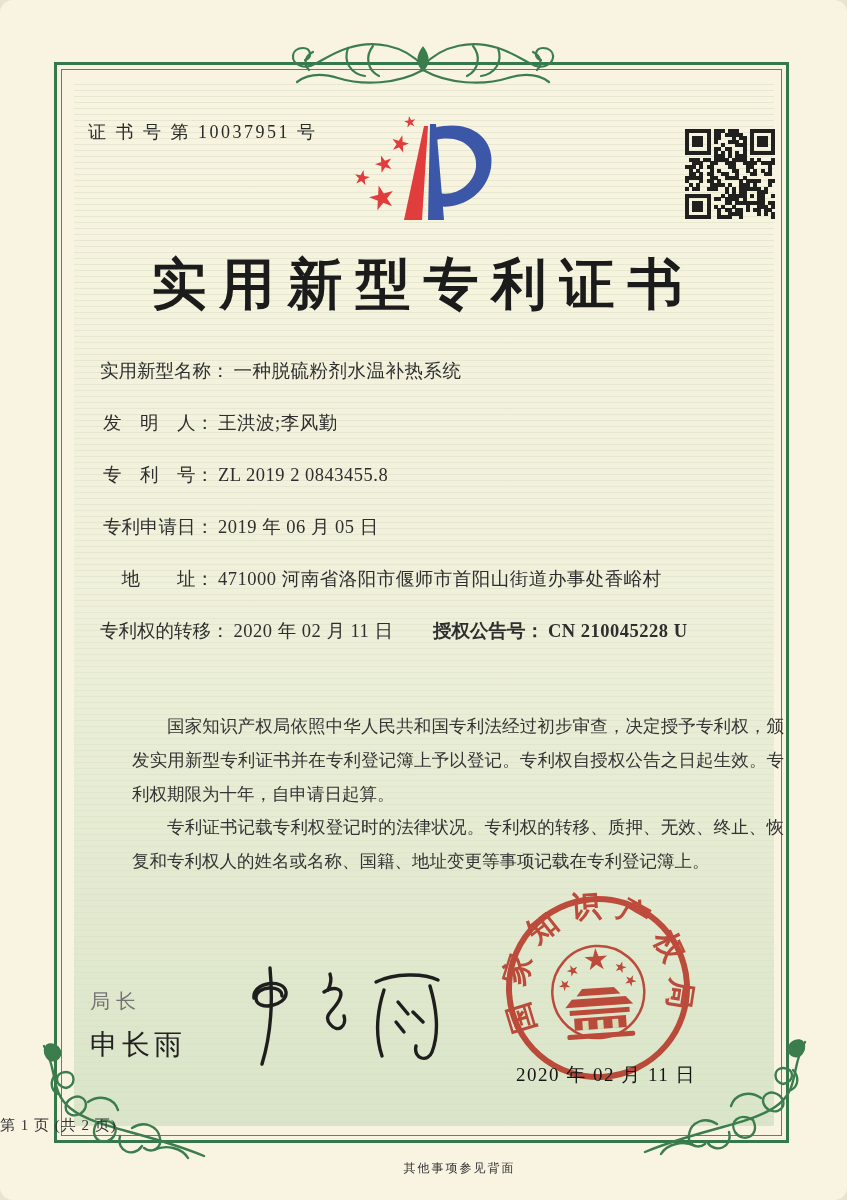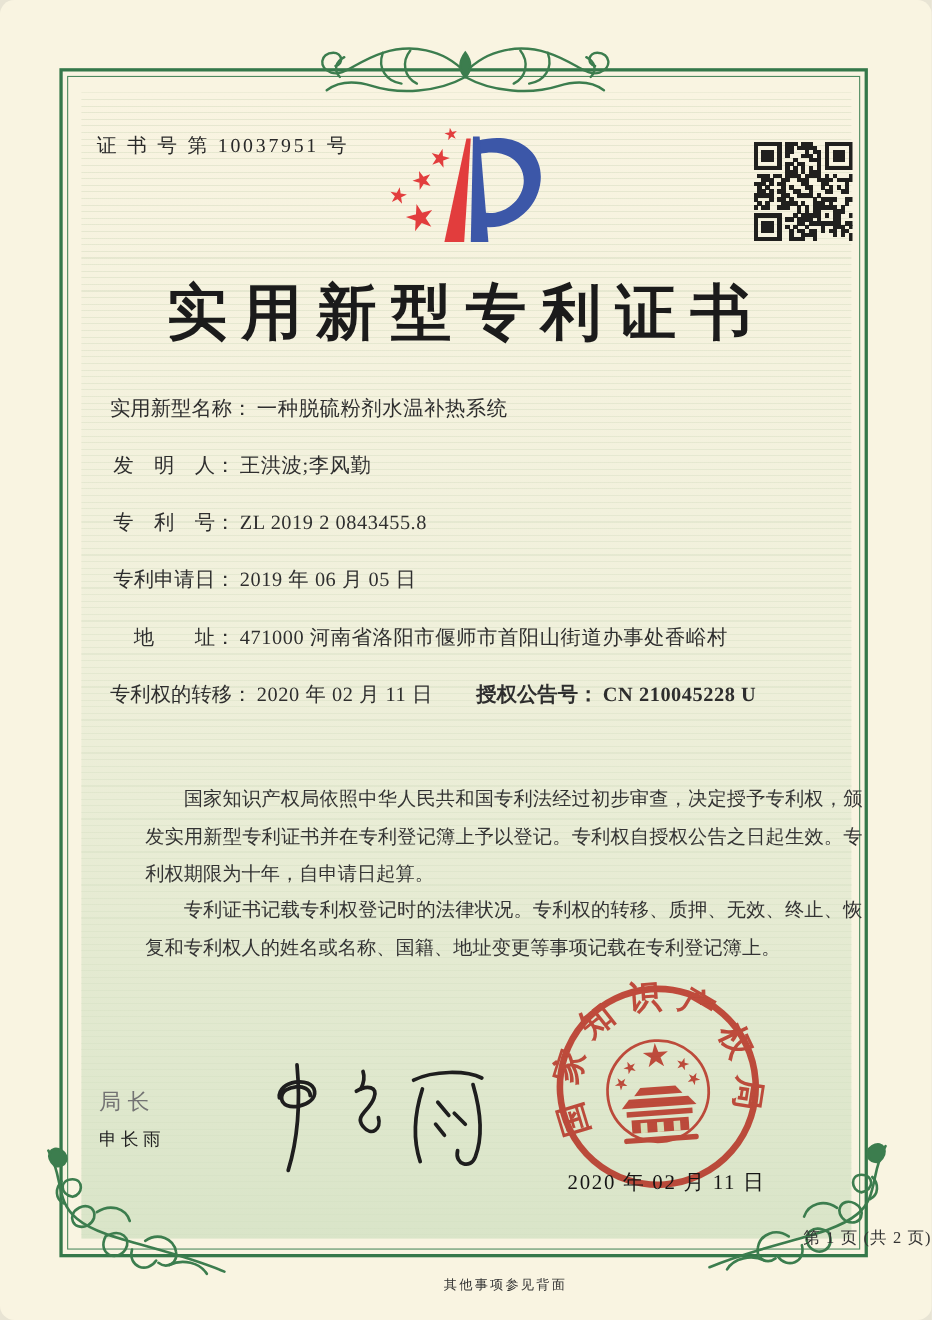--- a/index.html
+++ b/index.html
@@ -25,25 +25,25 @@
          font-size:55px; font-weight:bold; letter-spacing:13px; color:#1b1b1b;}
   .fields{position:absolute; left:100px; top:358px; width:665px; font-size:18.5px; color:#2e2e2e;}
   .frow{position:relative; height:52px; white-space:nowrap;}
   .flabel{display:inline-block; min-width:114px;text-align:right;}
   .fvalue{margin-left:4px; letter-spacing:0.5px;margin-top:44px;}
   .pair2{position:absolute; left:330px; top:0;font-weight:bold;}
   .body-text{position:absolute; left:100px; top:710px; width:652px;
              font-size:17.5px; line-height:1.93; color:#333; text-align:justify;margin-left:32px;}
   .body-text p{margin:0; text-indent:2em;}
   .director-title{position:absolute; left:90px; top:988px; font-size:20px; letter-spacing:6px; color:#737373;}
-  .director-name{position:absolute; left:90px; top:1026px; font-size:16px; letter-spacing:4px; color:#222;}
+  .director-name{position:absolute; left:90px; top:1026px; font-size:28px; letter-spacing:4px; color:#222;}
   .signature{position:absolute; left:226px; top:960px;}
   .seal{position:absolute; left:500px; top:890px; transform:rotate(-4deg); opacity:0.93; mix-blend-mode:multiply;}
   .seal-date{position:absolute; left:516px; top:1062px; font-size:19px; letter-spacing:1.5px; color:#151515; white-space:nowrap;}
-  .page-info{position:absolute; left:0; top:1116px; width:847px; text-align:right; font-size:15px; color:#333; letter-spacing:1px;}
+  .page-info{position:absolute; left:0; top:1116px; width:847px; text-align:left; font-size:15px; color:#333; letter-spacing:1px;}
   .back-note{position:absolute; left:0; top:1160px; width:847px; text-align:center; font-size:12px; color:#333; letter-spacing:2px;margin-left:36px;}
   .ornament-top{position:absolute; left:253px; top:36px;}
   .flourish-left{position:absolute; left:36px; top:1040px;}
   .flourish-right{position:absolute; left:638px; top:1036px; transform:scaleX(-1);}
   svg{display:block;}
 </style>
 </head>
 <body>
 
 <div class="page">

